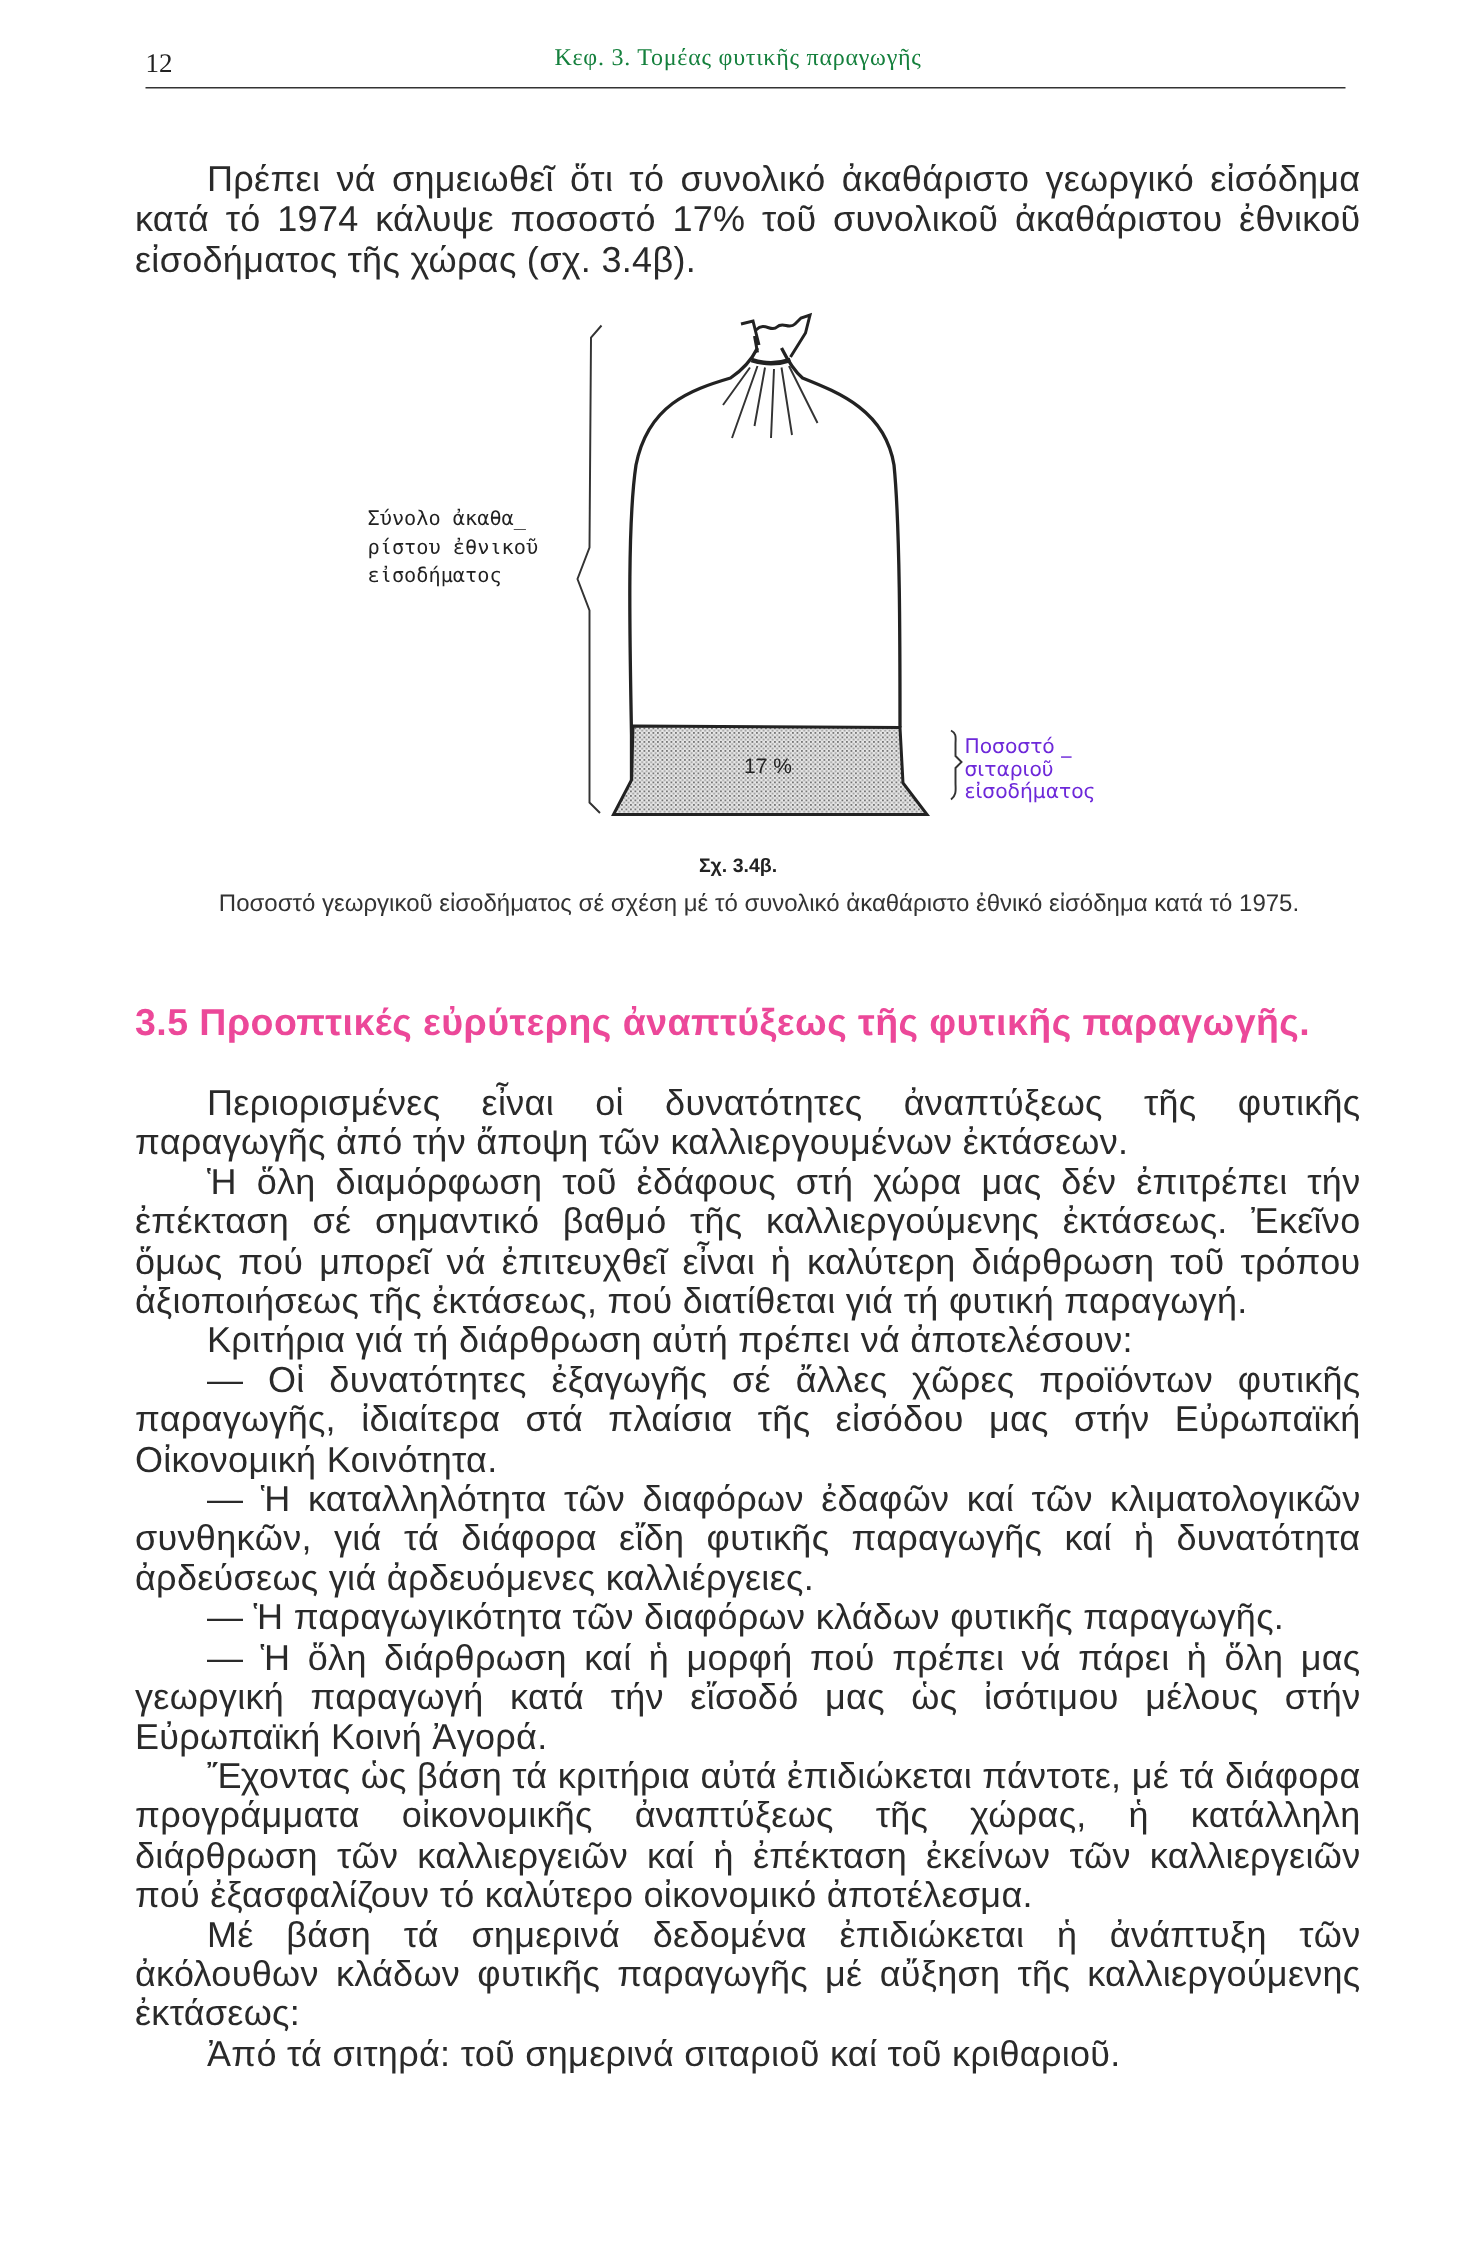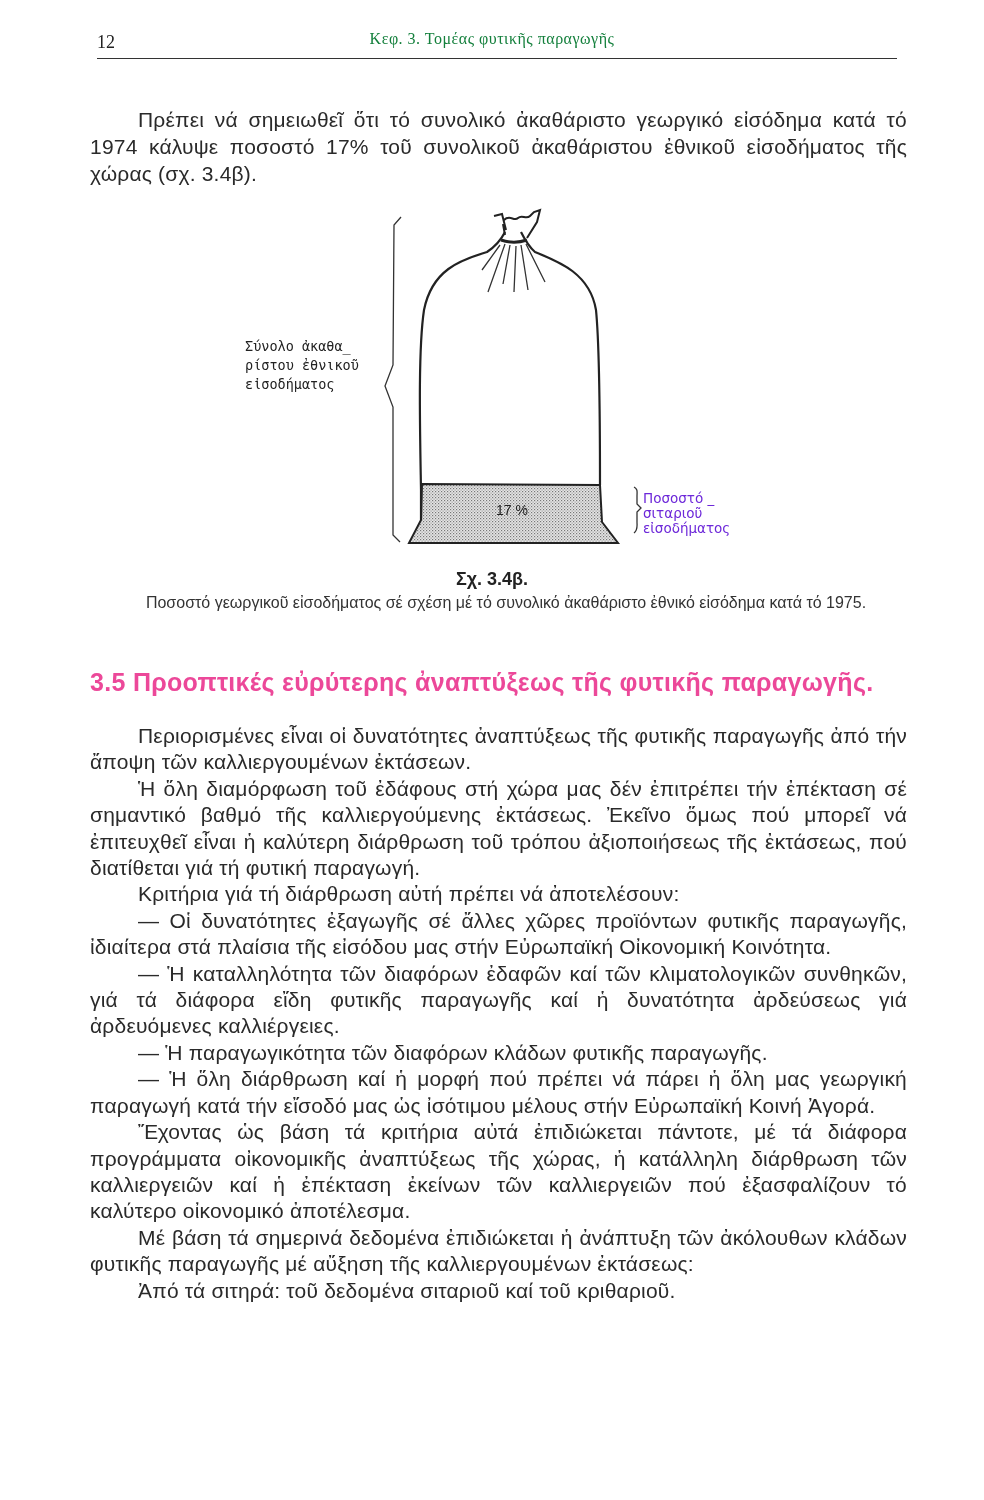--- a/index.html
+++ b/index.html
@@ -3,29 +3,29 @@
 <meta charset="utf-8">
 <style>
   html, body { margin: 0; padding: 0; }
   body {
     width: 984px; height: 1500px; background: #ffffff; position: relative; overflow: hidden;
     font-family: "Liberation Sans", "DejaVu Sans", sans-serif; color: #222;
   }
   .page-number { position: absolute; left: 97px; top: 32px; font-family: "Liberation Serif", serif; font-size: 18px; color:#222; }
   .running-head { position: absolute; left: 0; width: 984px; text-align: center; top: 30px; font-family: "Liberation Serif", serif; font-size: 16px; color:#15803d; letter-spacing: 0.5px; }
   .head-rule { position: absolute; left: 97px; width: 800px; top: 58px; border-top: 1.5px solid #333; }
-  .text-block { position: absolute; left: 90px; width: 817px; font-size: 21px; line-height: 25px; color: #2a2a2a; letter-spacing: 0.2px; }
+  .text-block { position: absolute; left: 90px; width: 817px; font-size: 24px; line-height: 25px; color: #2a2a2a; letter-spacing: 0.2px; }
   .para { margin: 0; text-align: justify; text-align-last: left; }
   .indent { text-indent: 48px; }
   .intro { top: 106px; line-height: 27px; }
   .figure { position: absolute; left: 0; top: 200px; width: 908px; height: 360px; }
   .fig-label-left { position: absolute; left: 245px; top: 337px; font-family: "DejaVu Sans Mono", monospace; font-size: 13.5px; line-height: 19px; color:#222; }
   .fig-label-right { position: absolute; left: 643px; top: 491px; font-family: "DejaVu Sans", sans-serif; font-size: 13.5px; line-height: 15px; color:#6d28d9; }
   .fig-pct { position: absolute; left: 496px; top: 502px; font-family: "Liberation Sans", sans-serif; font-size: 14px; color:#222; }
-  .caption-title { position: absolute; left: 0; width: 984px; top: 569px; text-align: center; font-size: 18px; font-weight: bold; color:#222; }
+  .caption-title { position: absolute; left: 0; width: 984px; top: 569px; text-align: center; font-size: 13px; font-weight: bold; color:#222; }
   .caption-text { position: absolute; left: 90px; width: 832px; top: 590px; text-align: center; font-size: 16px; line-height: 25px; color:#333; }
   .section-heading { position: absolute; left: 90px; top: 668px; font-size: 25px; font-weight: bold; color:#ec4899; letter-spacing: 0.3px; }
   .body { top: 723px; line-height: 26.4px; }
 </style>
 </head>
 <body>
 
 <div>
   <div class="page-number">12</div>
   <div class="running-head">Κεφ. 3. Τομέας φυτικῆς παραγωγῆς</div>
@@ -81,16 +81,16 @@
 
   <div class="text-block body">
     <p class="para indent">Περιορισμένες εἶναι οἱ δυνατότητες ἀναπτύξεως τῆς φυτικῆς παραγωγῆς ἀπό τήν ἄποψη τῶν καλλιεργουμένων ἐκτάσεων.</p>
     <p class="para indent">Ἡ ὅλη διαμόρφωση τοῦ ἐδάφους στή χώρα μας δέν ἐπιτρέπει τήν ἐπέκταση σέ σημαντικό βαθμό τῆς καλλιεργούμενης ἐκτάσεως. Ἐκεῖνο ὅμως πού μπορεῖ νά ἐπιτευχθεῖ εἶναι ἡ καλύτερη διάρθρωση τοῦ τρόπου ἀξιοποιήσεως τῆς ἐκτάσεως, πού διατίθεται γιά τή φυτική παραγωγή.</p>
     <p class="para indent">Κριτήρια γιά τή διάρθρωση αὐτή πρέπει νά ἀποτελέσουν:</p>
     <p class="para indent">— Οἱ δυνατότητες ἐξαγωγῆς σέ ἄλλες χῶρες προϊόντων φυτικῆς παραγωγῆς, ἰδιαίτερα στά πλαίσια τῆς εἰσόδου μας στήν Εὐρωπαϊκή Οἰκονομική Κοινότητα.</p>
     <p class="para indent">— Ἡ καταλληλότητα τῶν διαφόρων ἐδαφῶν καί τῶν κλιματολογικῶν συνθηκῶν, γιά τά διάφορα εἴδη φυτικῆς παραγωγῆς καί ἡ δυνατότητα ἀρδεύσεως γιά ἀρδευόμενες καλλιέργειες.</p>
     <p class="para indent">— Ἡ παραγωγικότητα τῶν διαφόρων κλάδων φυτικῆς παραγωγῆς.</p>
     <p class="para indent">— Ἡ ὅλη διάρθρωση καί ἡ μορφή πού πρέπει νά πάρει ἡ ὅλη μας γεωργική παραγωγή κατά τήν εἴσοδό μας ὡς ἰσότιμου μέλους στήν Εὐρωπαϊκή Κοινή Ἀγορά.</p>
     <p class="para indent">Ἔχοντας ὡς βάση τά κριτήρια αὐτά ἐπιδιώκεται πάντοτε, μέ τά διάφορα προγράμματα οἰκονομικῆς ἀναπτύξεως τῆς χώρας, ἡ κατάλληλη διάρθρωση τῶν καλλιεργειῶν καί ἡ ἐπέκταση ἐκείνων τῶν καλλιεργειῶν πού ἐξασφαλίζουν τό καλύτερο οἰκονομικό ἀποτέλεσμα.</p>
-    <p class="para indent">Μέ βάση τά σημερινά δεδομένα ἐπιδιώκεται ἡ ἀνάπτυξη τῶν ἀκόλουθων κλάδων φυτικῆς παραγωγῆς μέ αὔξηση τῆς καλλιεργουμένων ἐκτάσεως:</p>
-    <p class="para indent">Ἀπό τά σιτηρά: τοῦ δεδομένα σιταριοῦ καί τοῦ κριθαριοῦ.</p>
+    <p class="para indent">Μέ βάση τά σημερινά δεδομένα ἐπιδιώκεται ἡ ἀνάπτυξη τῶν ἀκόλουθων κλάδων φυτικῆς παραγωγῆς μέ αὔξηση τῆς καλλιεργούμενης ἐκτάσεως:</p>
+    <p class="para indent">Ἀπό τά σιτηρά: τοῦ σημερινά σιταριοῦ καί τοῦ κριθαριοῦ.</p>
   </div>
 </div>
 
 </body></html>

